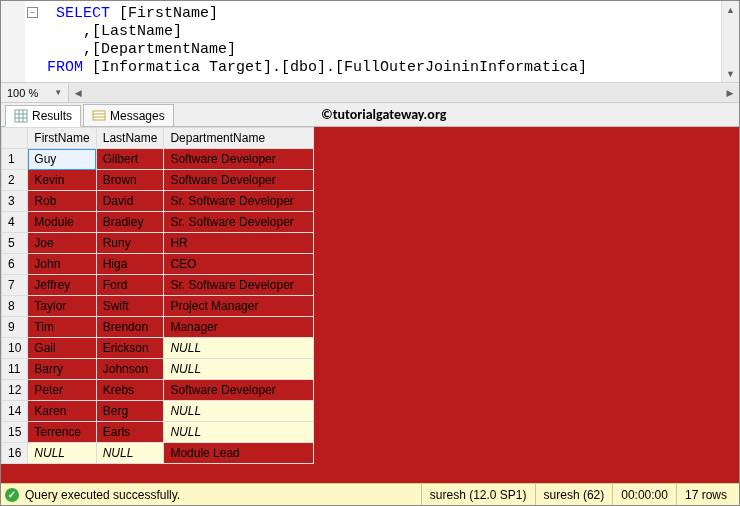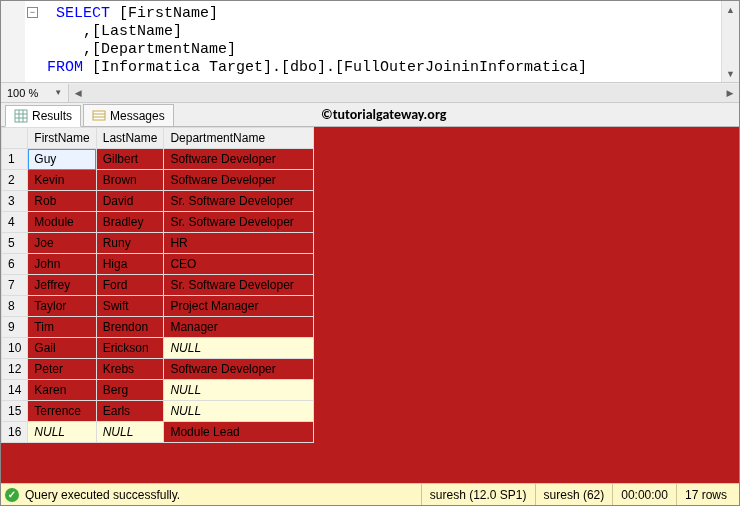--- a/index.html
+++ b/index.html
@@ -331,20 +331,26 @@
           <td class="col-ln">Brendon</td>
           <td class="col-dn">Manager</td>
         </tr>
         <tr>
           <td class="rn">10</td>
           <td class="col-fn">Gail</td>
           <td class="col-ln">Erickson</td>
           <td class="col-dn null">NULL</td>
         </tr>
         <tr>
+          <td class="rn">11</td>
+          <td class="col-fn">Barry</td>
+          <td class="col-ln">Johnson</td>
+          <td class="col-dn null">NULL</td>
+        </tr>
+        <tr>
           <td class="rn">12</td>
           <td class="col-fn">Peter</td>
           <td class="col-ln">Krebs</td>
           <td class="col-dn">Software Developer</td>
         </tr>
         <tr>
           <td class="rn">14</td>
           <td class="col-fn">Karen</td>
           <td class="col-ln">Berg</td>
           <td class="col-dn null">NULL</td>

